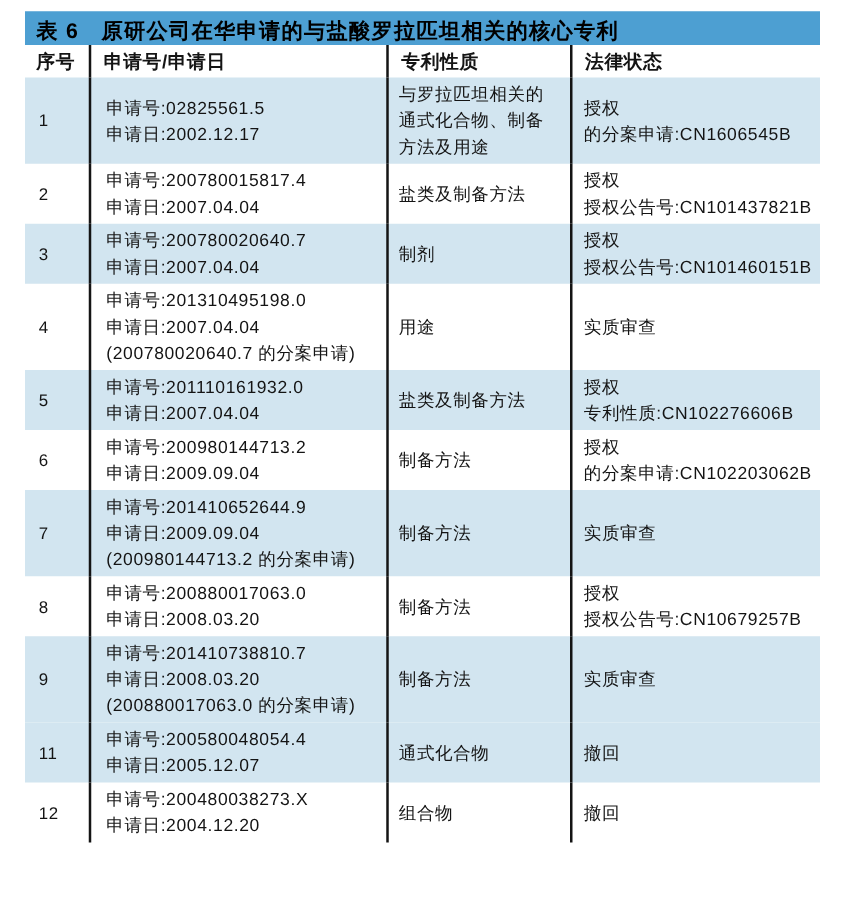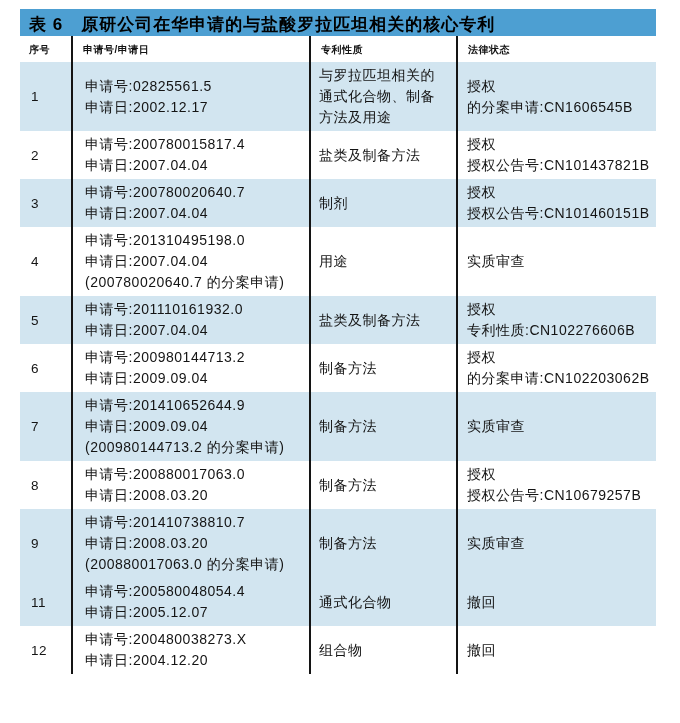--- a/index.html
+++ b/index.html
@@ -33,21 +33,21 @@
     width:636px;
     border-collapse:collapse;
     table-layout:fixed;
   }
   col.c-seq{width:52px;}
   col.c-app{width:238px;}
   col.c-nat{width:147px;}
   col.c-sta{width:199px;}
   thead th{
     text-align:left;
-    font-size:10px;
+    font-size:15px;
     font-weight:bold;
     padding:4px 8px 3px 10px;
     height:26px;
     vertical-align:middle;
     letter-spacing:0.5px;
   }
   thead th.h-seq{padding-left:9px;}
   tbody td{
     font-size:14px;
     line-height:21px;

